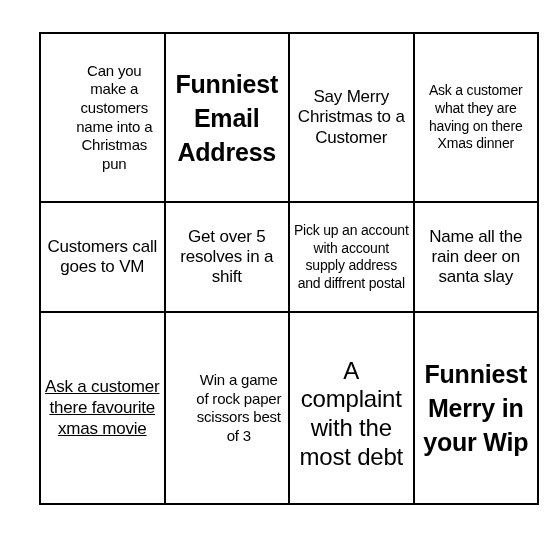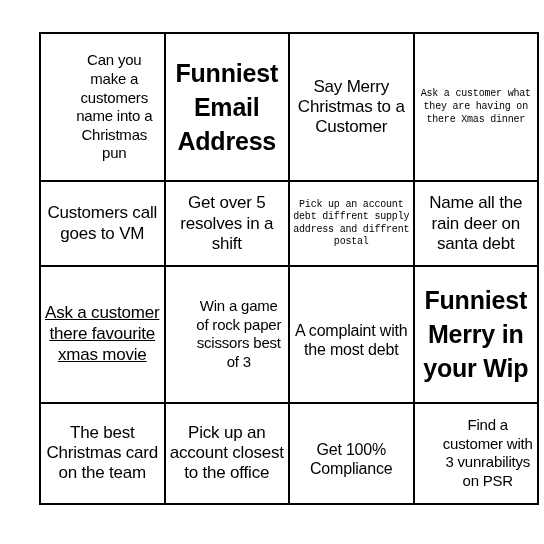--- a/index.html
+++ b/index.html
@@ -36,24 +36,24 @@
     color: #000000;
     overflow: hidden;
   }
   .cell-text {
     display: block;
     line-height: 1.18;
     letter-spacing: -0.2px;
     word-wrap: break-word;
   }
   
-  .fs-xs .cell-text { font-size: 10px; line-height: 1.26; font-family: Liberation Mono, monospace; }
+  .fs-xs .cell-text { font-size: 14px; line-height: 1.26; }
   .fs-sm .cell-text { font-size: 15px; line-height: 1.24; margin-left: 24px; }
   .fs-md .cell-text { font-size: 17px; line-height: 1.22; text-decoration: underline; }
-  .fs-lg .cell-text { font-size: 16px; line-height: 1.2; margin-top: 12px; }
+  .fs-lg .cell-text { font-size: 24px; line-height: 1.2; margin-top: 12px; }
   .fs-xl .cell-text { font-size: 17px; line-height: 1.2; }
   .fs-xxl .cell-text { font-size: 25px; line-height: 1.36; font-weight: bold; }
 </style>
 </head>
 <body>
 
 <div id="bingo-card">
   <table class="bingo-grid">
     <tbody>
       <tr>
@@ -71,49 +71,35 @@
           </td>
       </tr>
       <tr>
         <td class="fs-xl">
             <span class="cell-text">Customers call goes to VM</span>
           </td>
         <td class="fs-xl">
             <span class="cell-text">Get over 5 resolves in a shift</span>
           </td>
         <td class="fs-xs">
-            <span class="cell-text">Pick up an account debt diffrent supply address and diffrent postal</span>
+            <span class="cell-text">Pick up an account with account supply address and diffrent postal</span>
           </td>
         <td class="fs-xl">
-            <span class="cell-text">Name all the rain deer on santa debt</span>
+            <span class="cell-text">Name all the rain deer on santa slay</span>
           </td>
       </tr>
       <tr>
         <td class="fs-md">
             <span class="cell-text">Ask a customer there favourite xmas movie</span>
           </td>
         <td class="fs-sm">
             <span class="cell-text">Win a game of rock paper scissors best of 3</span>
           </td>
         <td class="fs-lg">
             <span class="cell-text">A complaint with the most debt</span>
           </td>
         <td class="fs-xxl">
             <span class="cell-text">Funniest Merry in your Wip</span>
           </td>
       </tr>
-      <tr>
-        <td class="fs-xl">
-            <span class="cell-text">The best Christmas card on the team</span>
-          </td>
-        <td class="fs-xl">
-            <span class="cell-text">Pick up an account closest to the office</span>
-          </td>
-        <td class="fs-lg">
-            <span class="cell-text">Get 100% Compliance</span>
-          </td>
-        <td class="fs-sm">
-            <span class="cell-text">Find a customer with 3 vunrabilitys on PSR</span>
-          </td>
-      </tr>
     </tbody>
   </table>
 </div>
 
 </body></html>

